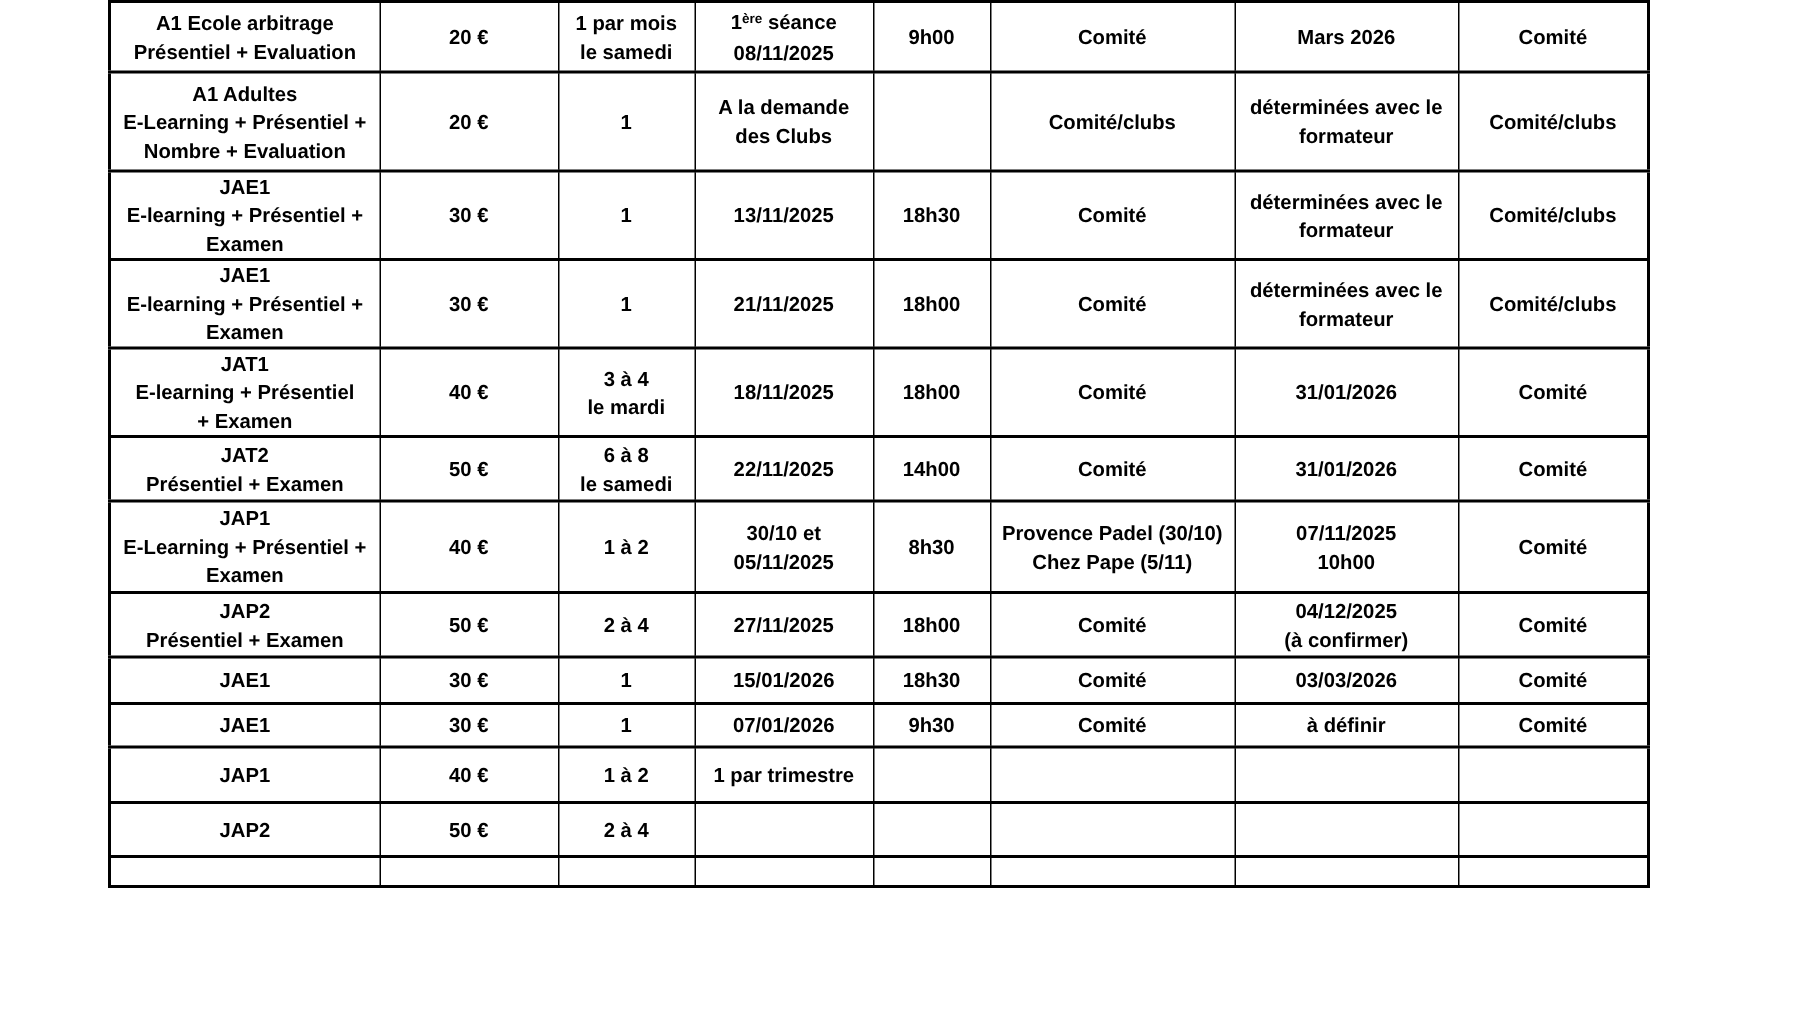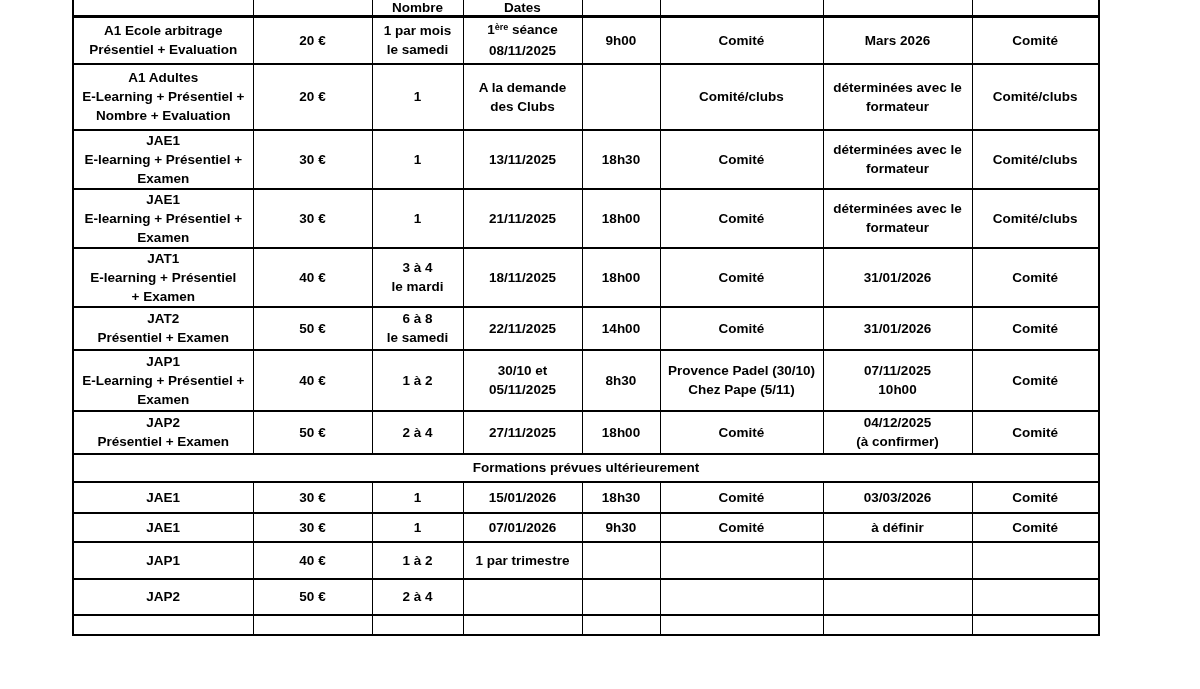--- a/index.html
+++ b/index.html
@@ -38,34 +38,20 @@
       <col style="width:180px">
         <col style="width:119px">
         <col style="width:91px">
         <col style="width:119px">
       <col style="width:78px">
         <col style="width:163px">
         <col style="width:149px">
         <col style="width:127px">
     </colgroup>
     <tbody id="tbody">
-        <tr class="header-row" style="height: 14px;">
-          <td></td>
-          <td></td>
-          <td>
-            <div class="line">Nombre</div>
-          </td>
-          <td>
-            <div class="line">Dates</div>
-          </td>
-          <td></td>
-          <td></td>
-          <td></td>
-          <td></td>
-        </tr>
         <tr class="data-row" style="height: 47px;">
           <td>
             <div class="line">A1 Ecole arbitrage</div>
             <div class="line">Présentiel + Evaluation</div>
           </td>
           <td>
             <div class="line">20 €</div>
           </td>
           <td>
             <div class="line">1 par mois</div>
@@ -282,23 +268,20 @@
           <td>
             <div class="line">Comité</div>
           </td>
           <td>
             <div class="line">04/12/2025</div>
             <div class="line">(à confirmer)</div>
           </td>
           <td>
             <div class="line">Comité</div>
           </td>
-        </tr>
-        <tr class="data-row section-row" style="height: 28px;">
-          <td colspan="8">Formations prévues ultérieurement</td>
         </tr>
         <tr class="data-row" style="height: 31px;">
           <td>
             <div class="line">JAE1</div>
           </td>
           <td>
             <div class="line">30 €</div>
           </td>
           <td>
             <div class="line">1</div>

